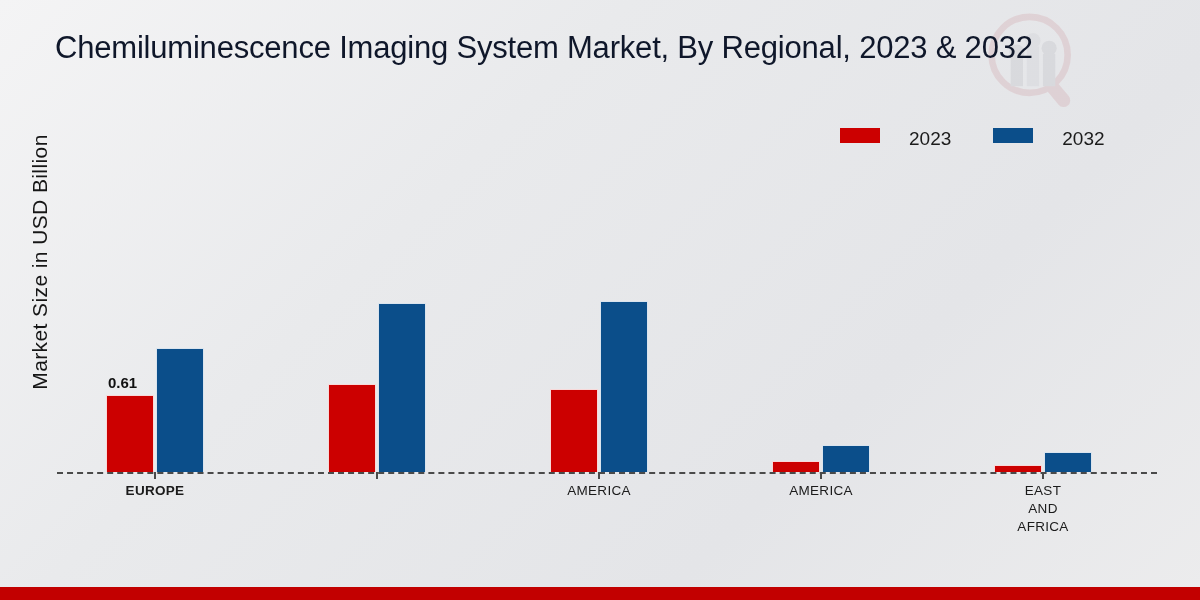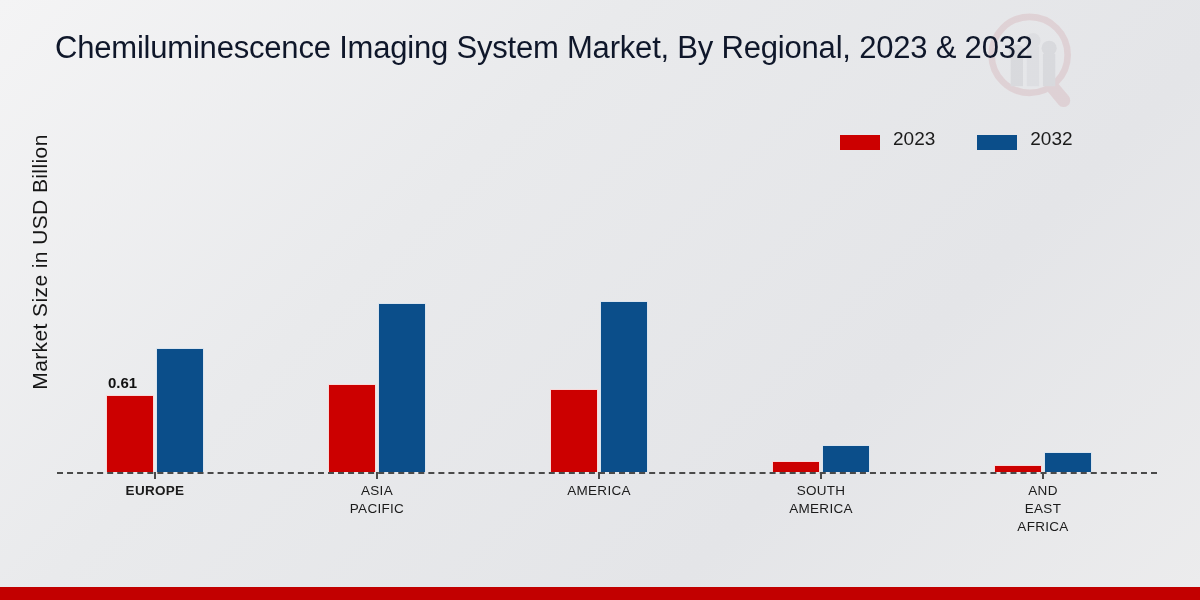--- a/index.html
+++ b/index.html
@@ -28,21 +28,21 @@
     position:absolute; left:-150px; top:250px; width:380px;
     transform:rotate(-90deg); transform-origin:center center;
     text-align:center; font-size:21px; color:#161616; letter-spacing:.4px;
   }
 
   
   #legend{
     position:absolute; left:840px; top:128px;
     display:flex; align-items:center; gap:42px;
   }
-  .legend-item{ display:flex; align-items:flex-end; gap:13px; }
+  .legend-item{ display:flex; align-items:flex-start; gap:29px; }
   .legend-swatch{ width:40px; height:15px; display:block; }
   .legend-label{ font-size:19px; color:#1b1b1b; }
 
   
   #plot{
     position:absolute; left:0; top:0; width:1200px; height:600px;
     pointer-events:none;
   }
   #axis-line{
     position:absolute; left:57px; top:472px; width:1100px; height:0;
@@ -119,55 +119,50 @@
         <div class="cat-label">
           <span>EUROPE</span>
         </div>
       </div>
       <div class="group" style="left: 277px;">
         <div class="bars">
           <div class="bar y2023" style="height: 87.74px; background: rgb(204, 0, 0);"></div>
           <div class="bar y2032" style="height: 169.06px; background: rgb(11, 78, 138);"></div>
         </div>
         <div class="tick"></div>
-        <div class="cat-label">
-          <span>ASIA</span>
-          <span>PACIFIC</span>
-        </div>
       </div>
       <div class="group" style="left: 499px;">
         <div class="bars">
           <div class="bar y2023" style="height: 83.46px; background: rgb(204, 0, 0);"></div>
           <div class="bar y2032" style="height: 171.2px; background: rgb(11, 78, 138);"></div>
         </div>
         <div class="tick"></div>
         <div class="cat-label">
           <span>AMERICA</span>
         </div>
       </div>
       <div class="group" style="left: 721px;">
         <div class="bars">
           <div class="bar y2023" style="height: 10.7px; background: rgb(204, 0, 0);"></div>
           <div class="bar y2032" style="height: 26.75px; background: rgb(11, 78, 138);"></div>
         </div>
         <div class="tick"></div>
         <div class="cat-label">
-          <span>SOUTH</span>
           <span>AMERICA</span>
         </div>
       </div>
       <div class="group" style="left: 943px;">
         <div class="bars">
           <div class="bar y2023" style="height: 7.49px; background: rgb(204, 0, 0);"></div>
           <div class="bar y2032" style="height: 20.33px; background: rgb(11, 78, 138);"></div>
         </div>
         <div class="tick"></div>
         <div class="cat-label">
+          <span>EAST</span>
           <span>AND</span>
-          <span>EAST</span>
           <span>AFRICA</span>
         </div>
       </div>
     </div>
 <div class="value-label" style="left: 108px; top: 373.96px;">0.61</div>
   </div>
 
 <div id="footer-bar"></div>
 
 </body></html>

